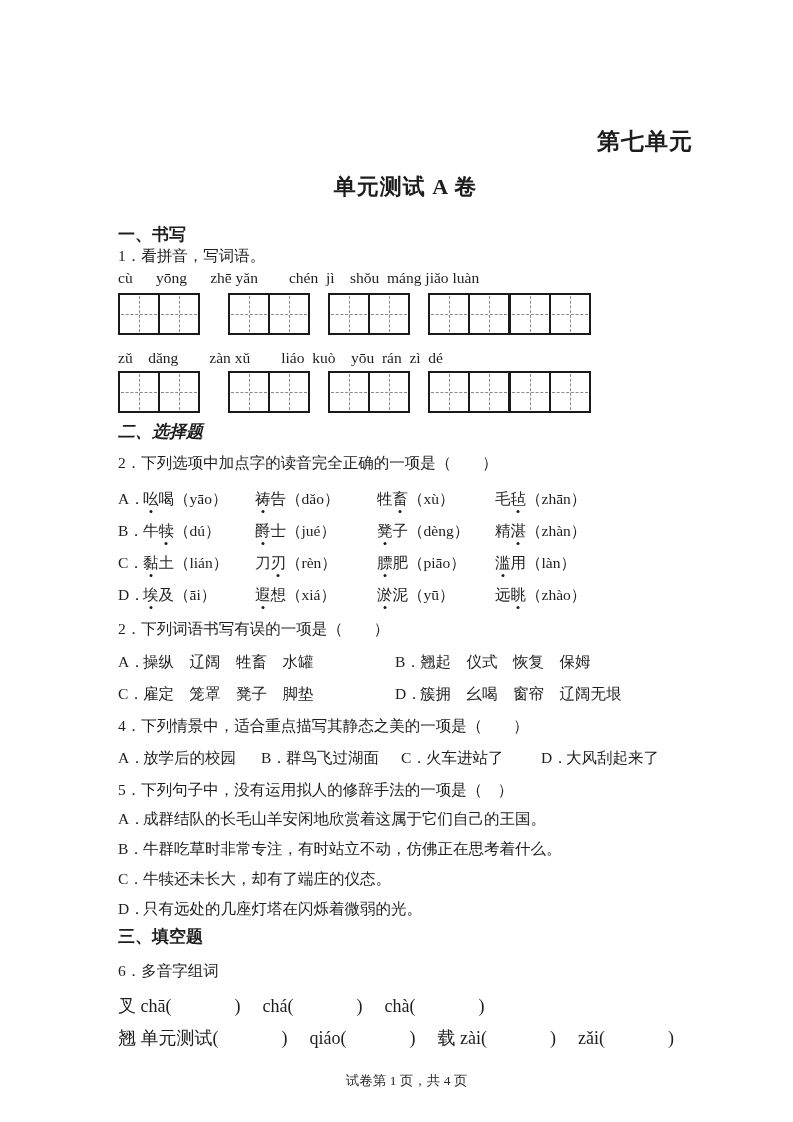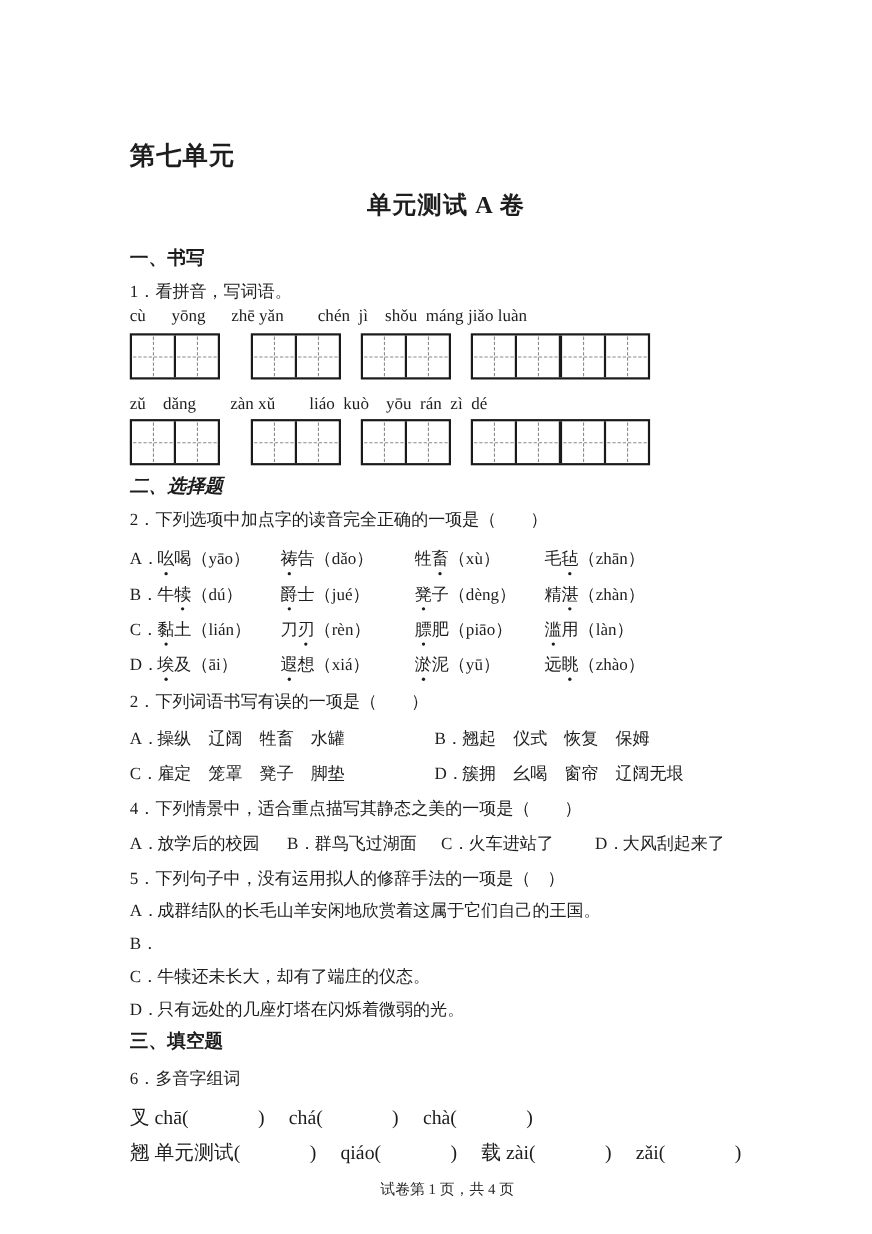--- a/index.html
+++ b/index.html
@@ -1,29 +1,29 @@
 <!DOCTYPE html>
 <html><head>
 <meta charset="utf-8">
 <style>
   html,body{margin:0;padding:0;background:#ffffff;}
   .page{position:relative;width:793px;height:1122px;background:#ffffff;overflow:hidden;
         font-family:"Liberation Serif","DejaVu Serif",serif;color:#1d1d1d;}
   .content{padding:128px 100px 0 118px;}
 
-  .title{font-size:23px;font-weight:bold;text-align:left;line-height:28px;letter-spacing:1px;}
+  .title{font-size:23px;font-weight:bold;text-align:right;line-height:28px;letter-spacing:1px;}
   .subtitle{font-size:22px;font-weight:bold;text-align:center;line-height:28px;margin-top:17px;letter-spacing:1px;}
 
   .sech{font-size:17px;font-weight:bold;line-height:22px;}
   .sec1-h{margin-top:23px;}
   .sec2-h{margin-top:8px;font-style:italic;}
   .sec3-h{margin-top:7px;}
 
   .qtext{font-size:15.5px;line-height:20px;}
-  .q1-label{margin-top:10px;}
+  .q1-label{}
 
   .pyrow{font-size:15.5px;line-height:20px;white-space:pre;}
   .pyrow1{margin-top:2px;}
   .pyrow2{margin-top:13px;}
 
   .gridrow{display:flex;align-items:flex-start;}
   .gridrow1{margin-top:5px;}
   .gridrow2{margin-top:3px;}
   .ggroup{display:flex;border:2px solid #1a1a1a;height:38px;background:#fff;}
   .gap28{margin-right:28px;}
@@ -208,20 +208,21 @@
       </span>
     </div>
 
     <div class="qtext q5-stem">5．下列句子中，没有运用拟人的修辞手法的一项是（　）</div>
     <div class="q5opt first">
       <span class="lbl">A．</span>
       <span>成群结队的长毛山羊安闲地欣赏着这属于它们自己的王国。</span>
     </div>
     <div class="q5opt">
       <span class="lbl">B．</span>
+      <span>牛群吃草时非常专注，有时站立不动，仿佛正在思考着什么。</span>
     </div>
     <div class="q5opt">
       <span class="lbl">C．</span>
       <span>牛犊还未长大，却有了端庄的仪态。</span>
     </div>
     <div class="q5opt">
       <span class="lbl">D．</span>
       <span>只有远处的几座灯塔在闪烁着微弱的光。</span>
     </div>
 

